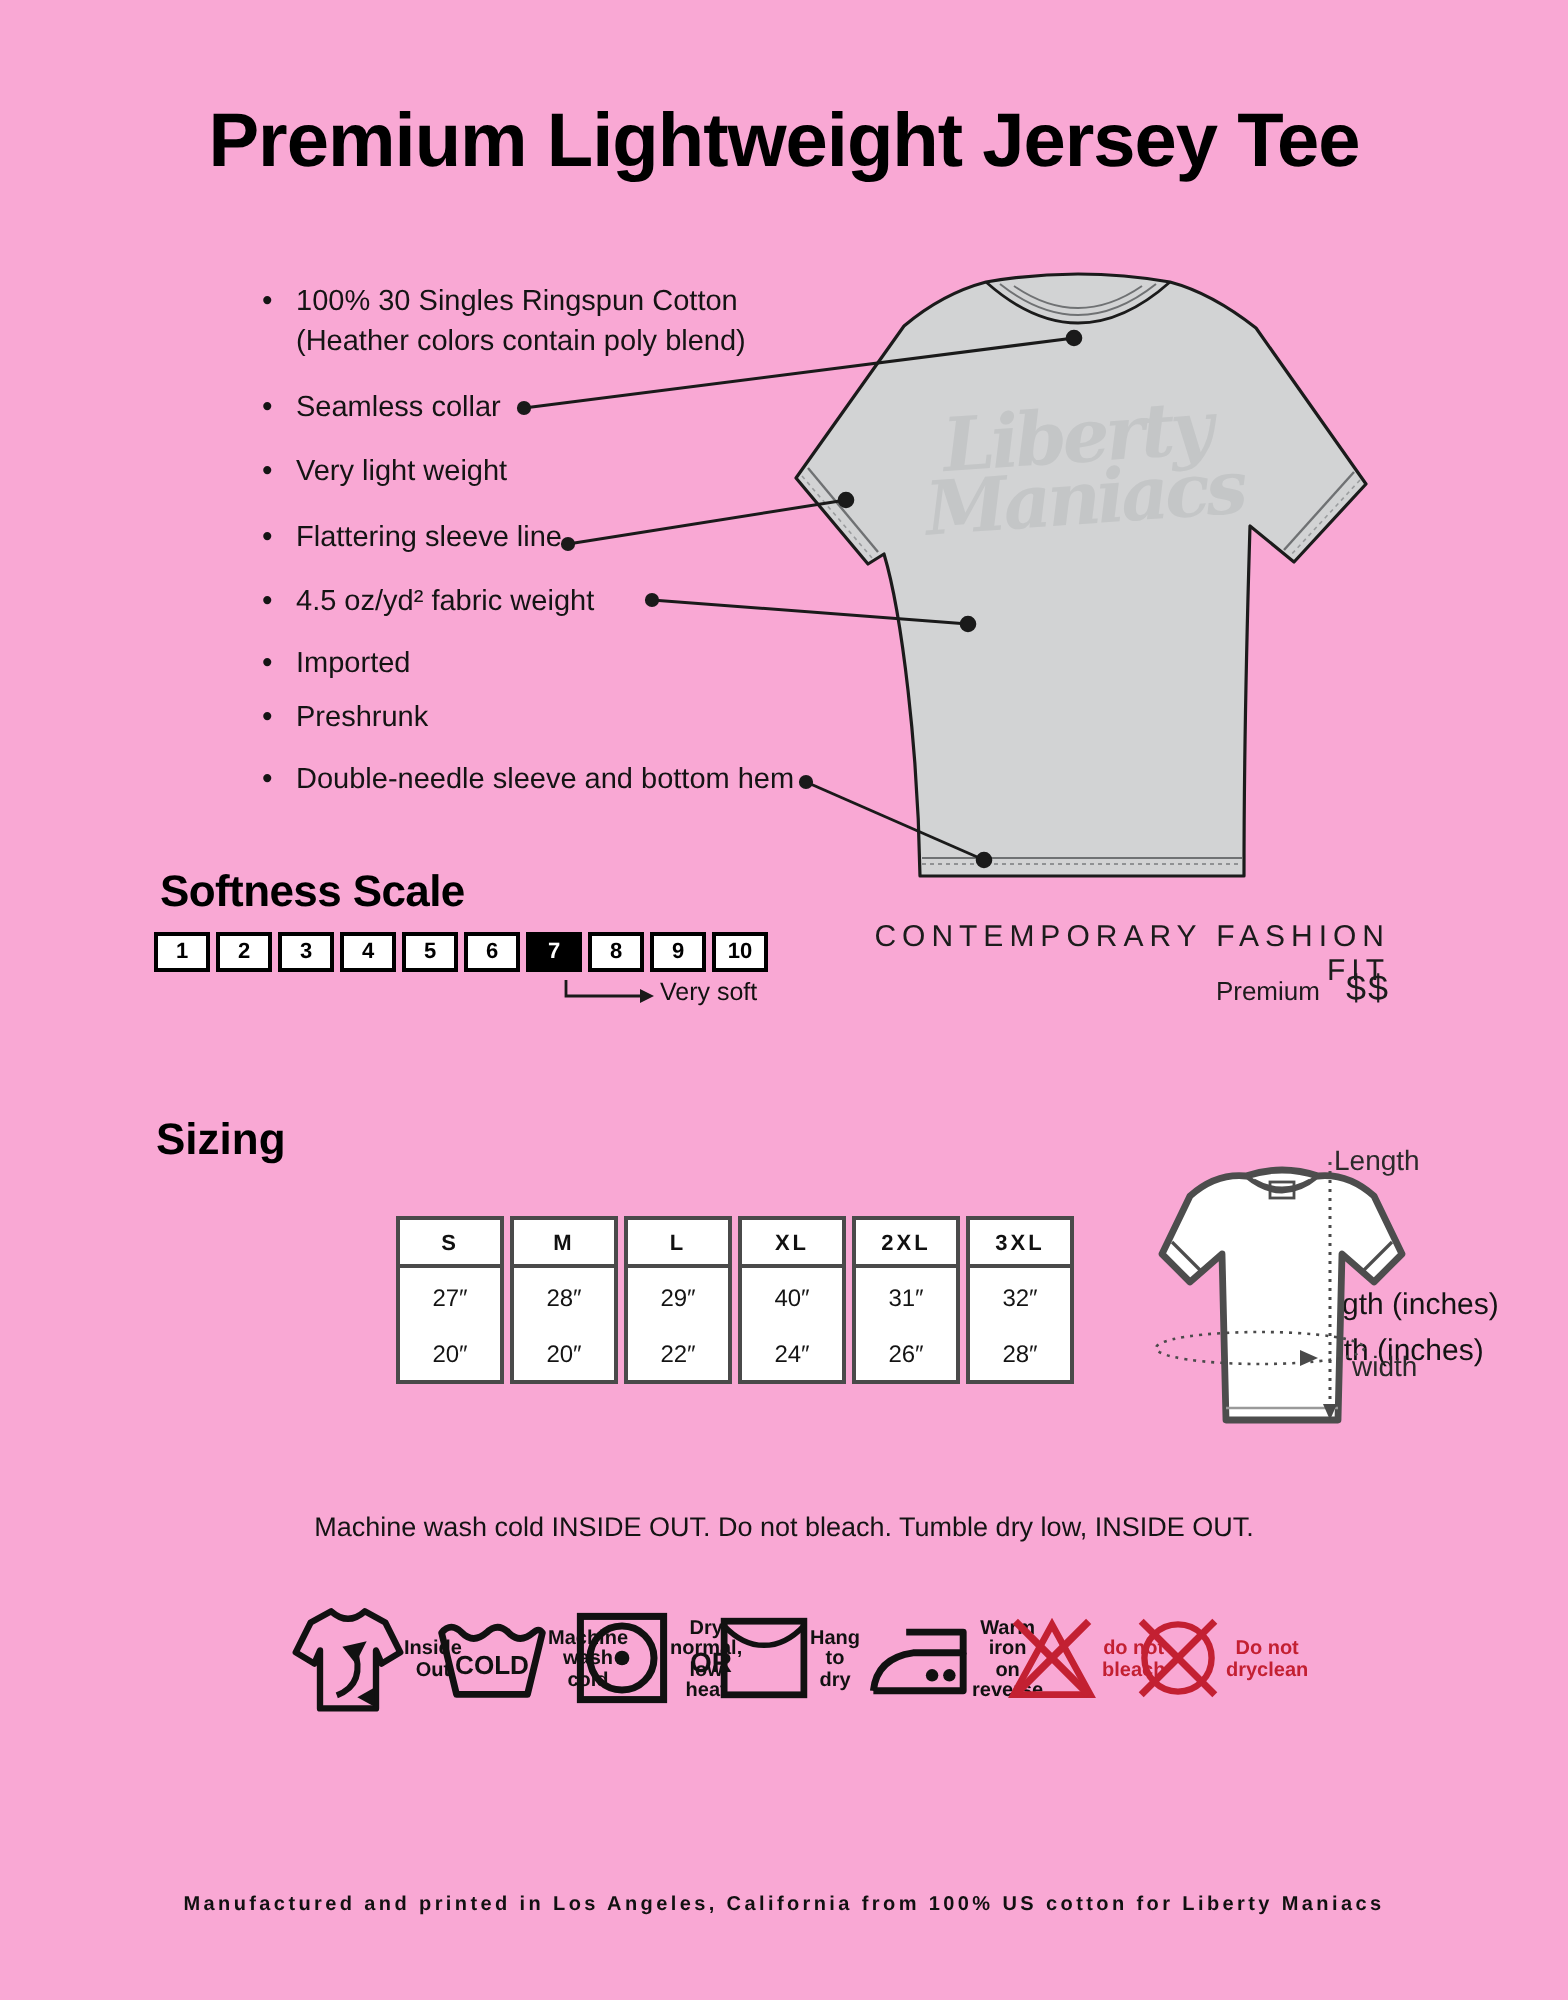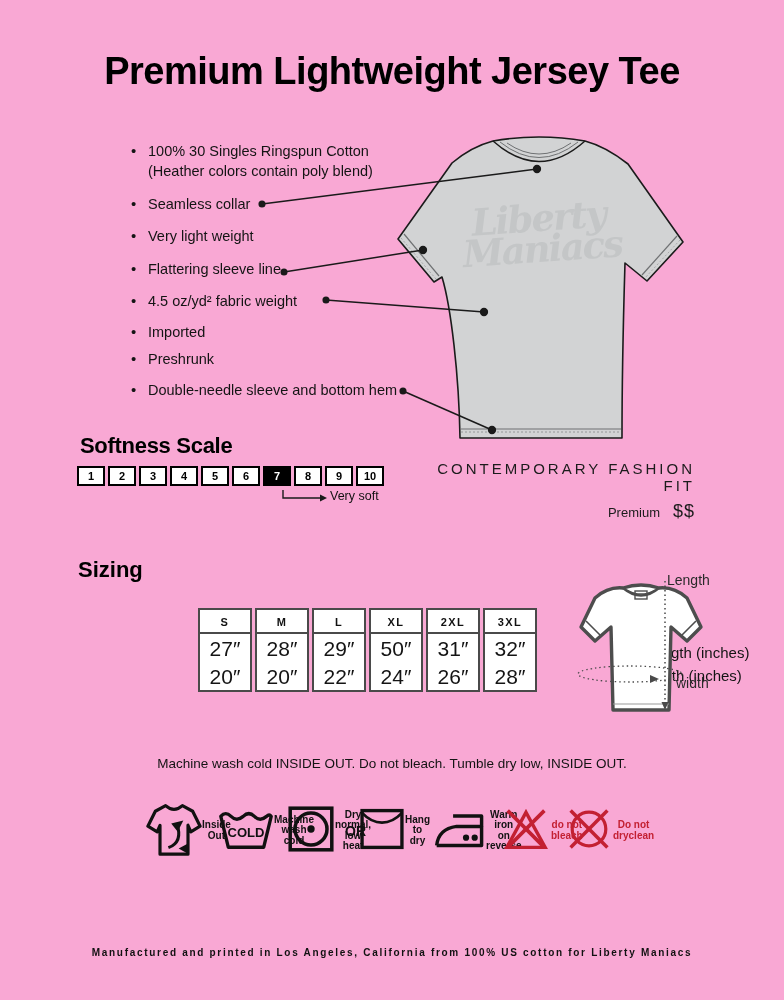--- a/index.html
+++ b/index.html
@@ -39,41 +39,41 @@
   .scale-box.selected { background:#000; color:#fff; border-color:#000; }
   .verysoft-arrow { position:absolute; left:278px; top:489px; }
   .verysoft-label { position:absolute; left:330px; top:489px; font-size:12.5px; color:#111; }
   
   .fit-label {
     position:absolute; left:400px; top:460px; width:295px; text-align:right;
     font-size:15px; letter-spacing:3px; color:#1c1c1c; font-weight:normal;
   }
   .fit-tier {
     position:absolute; left:400px; top:484px; width:295px; text-align:right;
-    display:flex; justify-content:flex-end; align-items:baseline; gap:13px;margin-top:17px;
+    display:flex; justify-content:flex-end; align-items:baseline; gap:13px;
   }
   .fit-tier .tier { font-size:13px; color:#1c1c1c; }
   .fit-tier .price { font-size:18px; color:#1c1c1c; letter-spacing:1px; }
   
   .sizing-heading {
     position:absolute; left:78px; top:557px;
     font-size:22px; font-weight:bold; color:#000;
   }
   .row-label { position:absolute; right:0; width:138px; font-size:15px; color:#141414; }
   .rl1{top:644px;} .rl2{top:667px;}
   .size-table { position:absolute; left:198px; top:608px; display:flex; gap:3px; }
   .size-col { width:54px; border:2px solid #4a4a4a; background:#fff; }
   .size-col .sz {
     display:block; height:24px; line-height:24px; text-align:center;
     font-size:11px; font-weight:bold; letter-spacing:1.5px;
     border-bottom:2px solid #4a4a4a; color:#111;
   }
   .size-col .val {
     display:block; height:28px; line-height:30px; text-align:center;
-    font-size:21px; color:#141414;
+    font-size:12px; color:#141414;
   }
   .diagram-svg { position:absolute; left:560px; top:563px; }
   .len-label { position:absolute; left:667px; top:572px; font-size:14px; color:#2a2a2a; }
   .wid-label { position:absolute; left:676px; top:675px; font-size:14px; color:#2a2a2a; }
   
   .care-text {
     position:absolute; left:0; top:756px; width:784px; text-align:center;
     font-size:13.5px; color:#141414;
   }
   .care-item { position:absolute; top:800px; display:flex; flex-direction:row; align-items:center; }
@@ -186,21 +186,21 @@
       <span class="val">28″</span>
       <span class="val">20″</span>
     </div>
     <div class="size-col">
       <span class="sz">L</span>
       <span class="val">29″</span>
       <span class="val">22″</span>
     </div>
     <div class="size-col">
       <span class="sz">XL</span>
-      <span class="val">50″</span>
+      <span class="val">40″</span>
       <span class="val">24″</span>
     </div>
     <div class="size-col">
       <span class="sz">2XL</span>
       <span class="val">31″</span>
       <span class="val">26″</span>
     </div>
     <div class="size-col">
       <span class="sz">3XL</span>
       <span class="val">32″</span>

